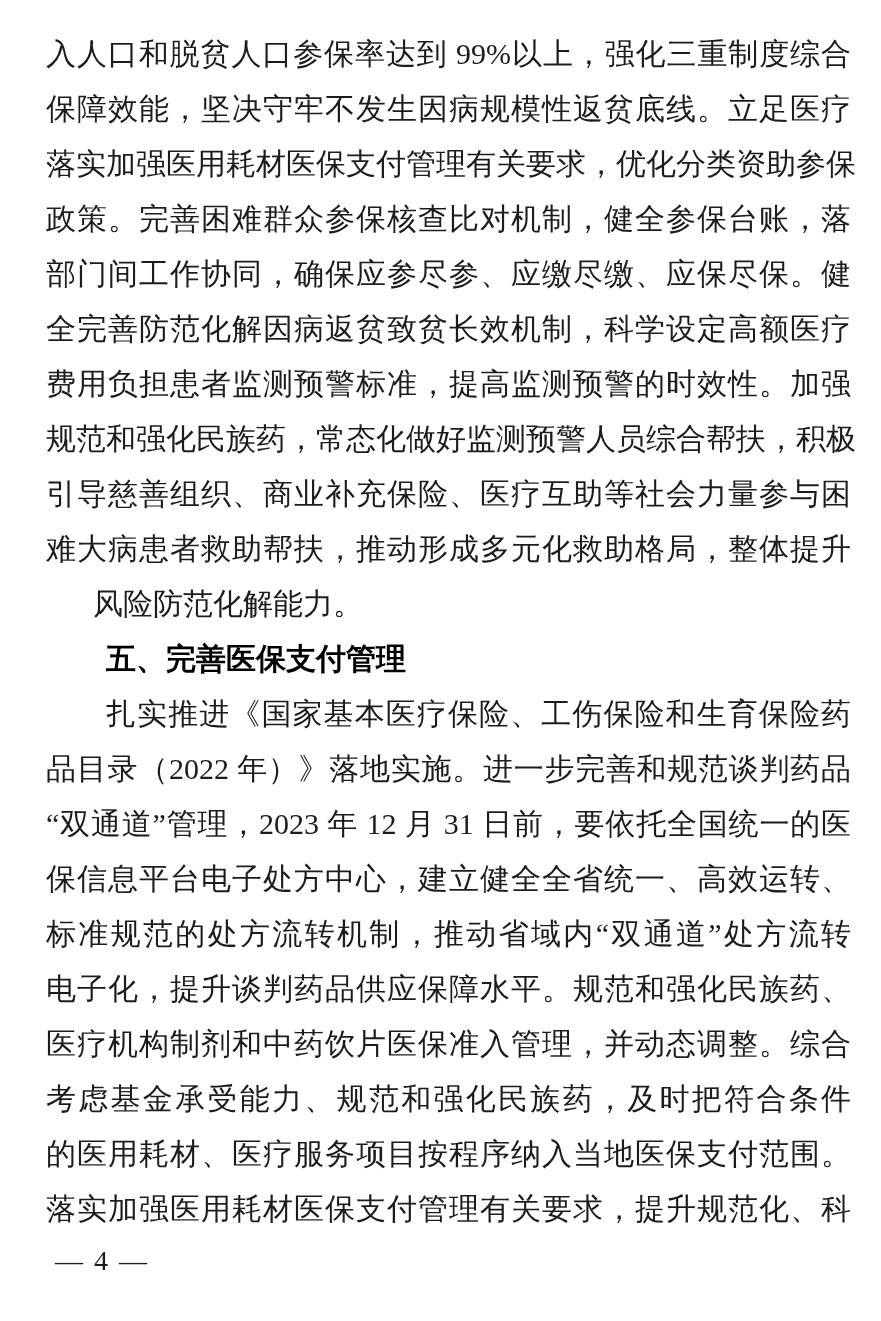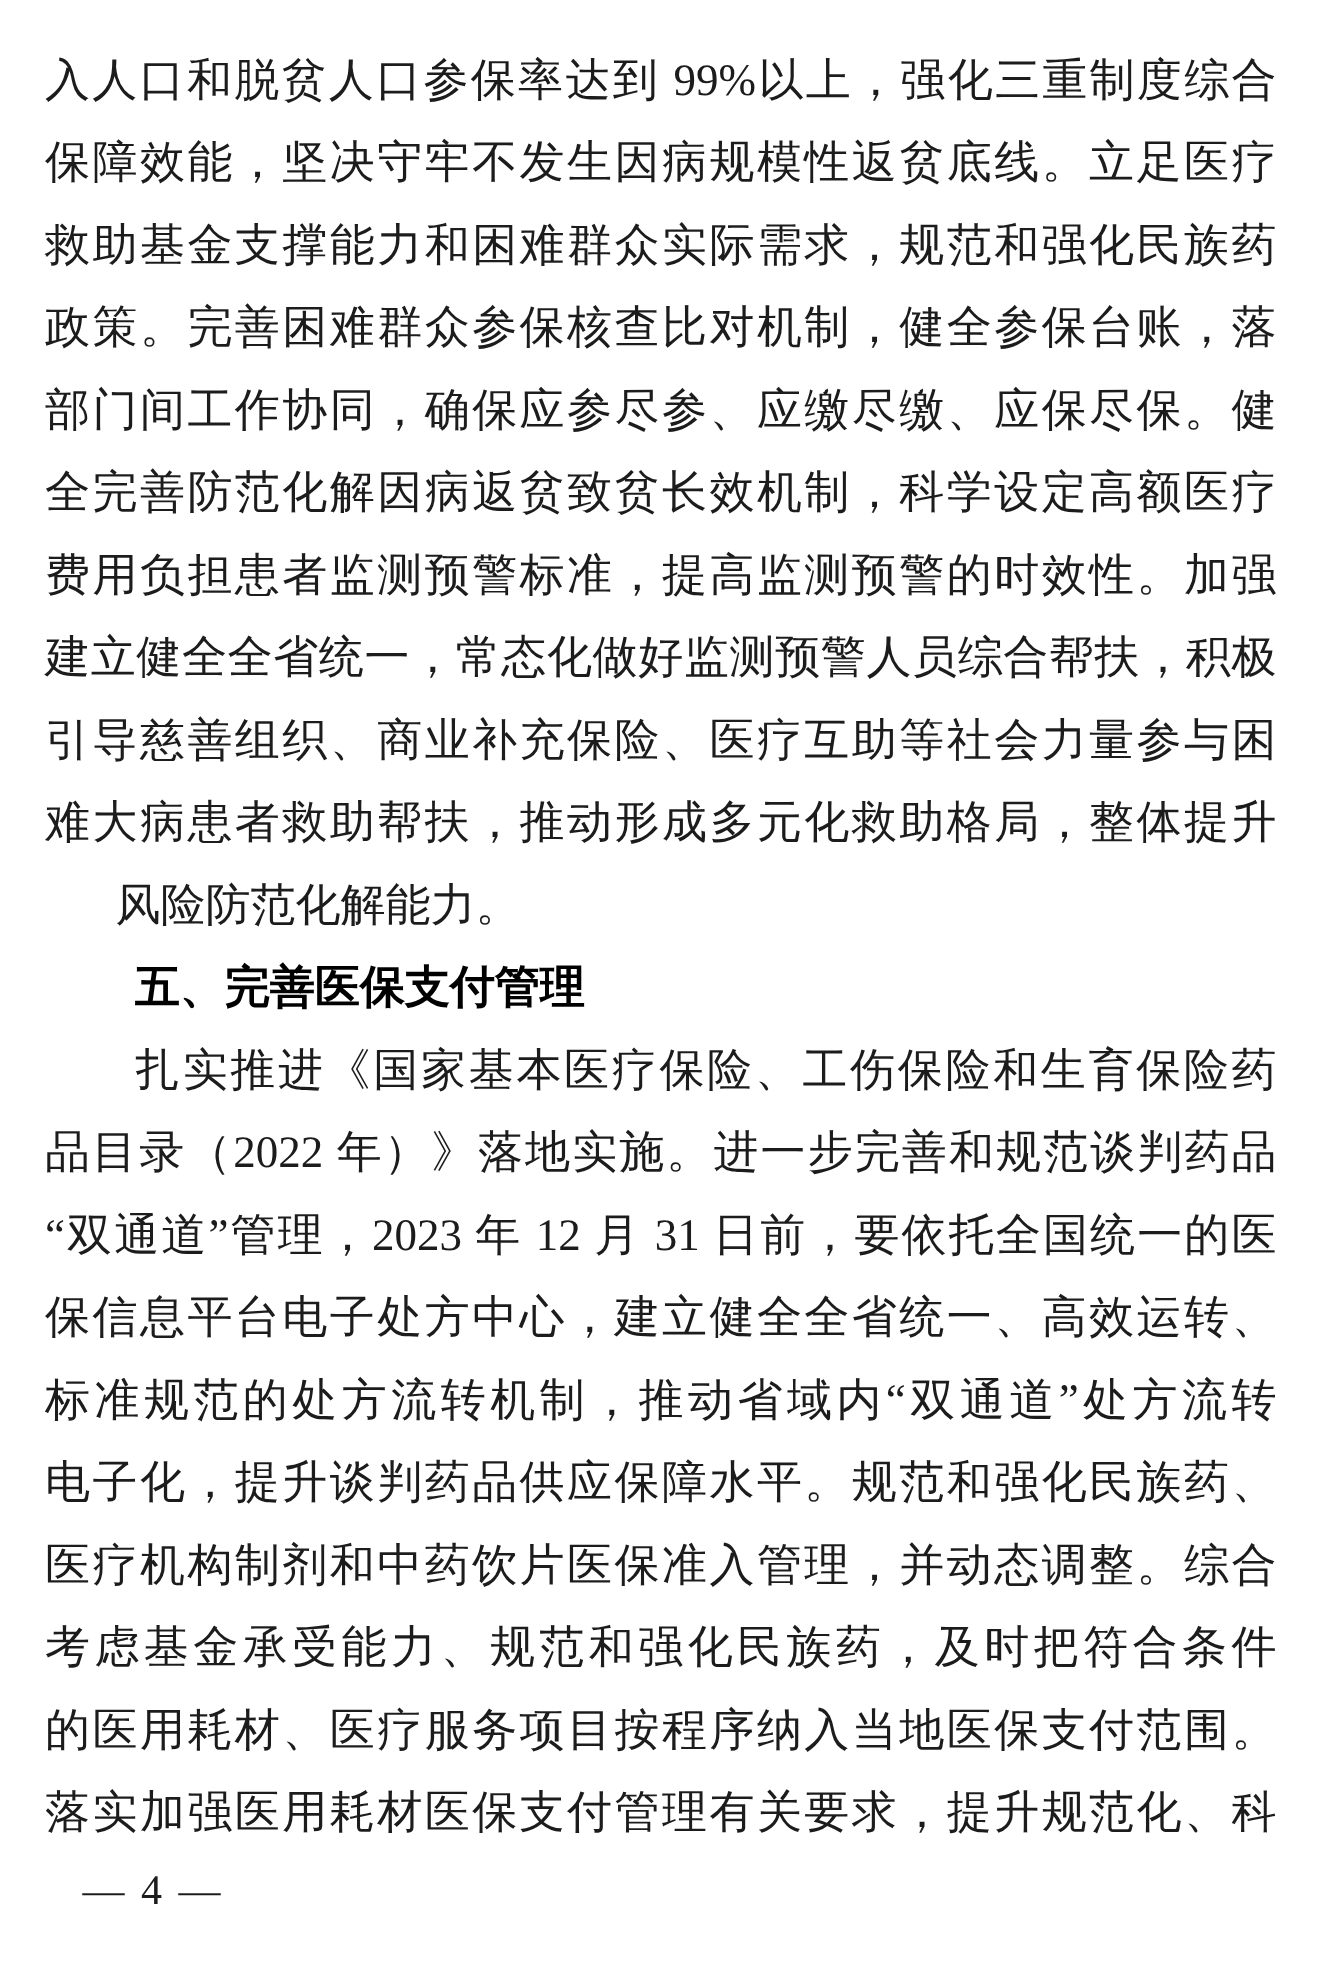--- a/index.html
+++ b/index.html
@@ -2,21 +2,21 @@
 <html><head>
 <meta charset="utf-8">
 <style>
   html, body { margin: 0; padding: 0; background: #ffffff; }
   .page {
     position: relative;
     width: 881px;
     height: 1321px;
     box-sizing: border-box;
     background: #ffffff;
-    padding: 26px 30px 0 30px;
+    padding: 26px 30px 0 46px;
     font-family: "Liberation Serif", "DejaVu Serif", serif;
     font-size: 30px;
     color: #1c1c1c;
     overflow: hidden;
   }
   .line {
     height: 55px;
     line-height: 55px;
     text-align: justify;
     text-align-last: justify;
@@ -49,26 +49,26 @@
   }
 </style>
 </head>
 <body>
 
 <div class="page">
 
   <div>
     <div class="line">入人口和脱贫人口参保率达到 99%以上，强化三重制度综合</div>
     <div class="line">保障效能，坚决守牢不发生因病规模性返贫底线。立足医疗</div>
-    <div class="line">救助基金支撑能力和困难群众实际需求，规范和强化民族药</div>
+    <div class="line">落实加强医用耗材医保支付管理有关要求，优化分类资助参保</div>
     <div class="line">政策。完善困难群众参保核查比对机制，健全参保台账，落</div>
     <div class="line">部门间工作协同，确保应参尽参、应缴尽缴、应保尽保。健</div>
     <div class="line">全完善防范化解因病返贫致贫长效机制，科学设定高额医疗</div>
     <div class="line">费用负担患者监测预警标准，提高监测预警的时效性。加强</div>
-    <div class="line">建立健全全省统一，常态化做好监测预警人员综合帮扶，积极</div>
+    <div class="line">规范和强化民族药，常态化做好监测预警人员综合帮扶，积极</div>
     <div class="line">引导慈善组织、商业补充保险、医疗互助等社会力量参与困</div>
     <div class="line">难大病患者救助帮扶，推动形成多元化救助格局，整体提升</div>
     <div class="line last">风险防范化解能力。</div>
   </div>
 
   <h2 class="heading">五、完善医保支付管理</h2>
 
   <div>
     <div class="line indent">扎实推进《国家基本医疗保险、工伤保险和生育保险药</div>
     <div class="line">品目录（2022 年）》落地实施。进一步完善和规范谈判药品</div>

